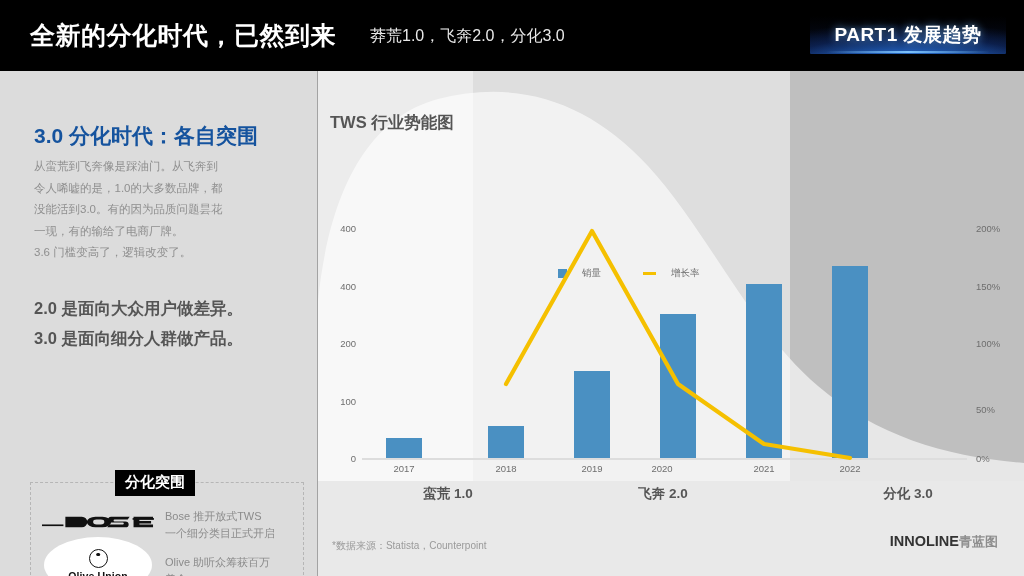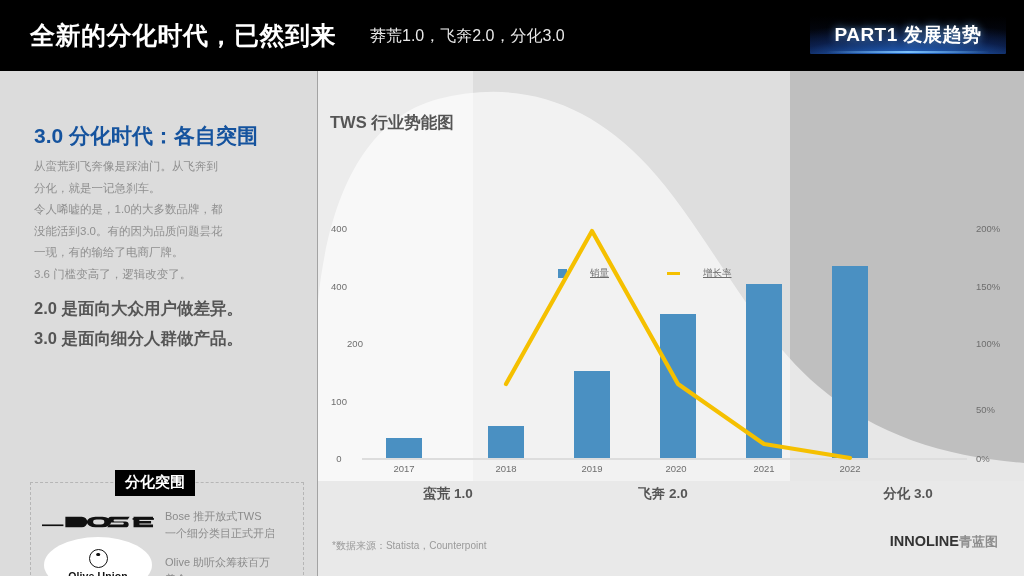--- a/index.html
+++ b/index.html
@@ -116,28 +116,28 @@
   .band-2{left:155px;width:317px;background:#dedede;}
   .band-3{left:472px;width:234px;background:#bfbfbf;}
 
   
   .hill{position:absolute;left:0;top:0;width:706px;height:410px;}
 
   .plot{position:absolute;left:0;top:0;width:706px;height:410px;}
 
   .legend{
     position:absolute;left:240px;top:196px;
-    display:flex;align-items:center;gap:23px;font-size:9.5px;color:#6e6e6e;text-decoration:underline;
+    display:flex;align-items:center;gap:15px;font-size:9.5px;color:#6e6e6e;
   }
   .legend .swatch{width:9px;height:9px;background:#4a90c2;display:inline-block;}
   .legend .dash{width:13px;height:2.6px;background:#f5c000;display:inline-block;}
   .legend .gap{width:12px;display:inline-block;}
 
   .ytick{
-    position:absolute;font-size:9.5px;color:#6e6e6e;text-align:center;width:34px;
+    position:absolute;font-size:9.5px;color:#6e6e6e;text-align:right;width:34px;
   }
   .ytick-r{
     position:absolute;font-size:9.5px;color:#6e6e6e;text-align:left;width:42px;
   }
   .xtick{
     position:absolute;font-size:9.5px;color:#6e6e6e;text-align:center;width:64px;
   }
   .axis-line{
     position:absolute;left:44px;top:387px;width:605px;height:1.6px;background:#dddddd;
   }
@@ -169,21 +169,20 @@
       <span>PART1 发展趋势</span>
     </div>
   </div>
 
   <div class="left-panel">
 
     <div class="l-title">3.0 分化时代：各自突围</div>
 
     <div class="l-body">
       <p>从蛮荒到飞奔像是踩油门。从飞奔到</p>
-      <p>分化，就是一记急刹车。</p>
       <p>令人唏嘘的是，1.0的大多数品牌，都</p>
       <p>没能活到3.0。有的因为品质问题昙花</p>
       <p>一现，有的输给了电商厂牌。</p>
       <p>3.6 门槛变高了，逻辑改变了。</p>
     </div>
 
     <div class="l-bold">
       <p>2.0 是面向大众用户做差异。</p>
       <p>3.0 是面向细分人群做产品。</p>
     </div>
@@ -235,21 +234,21 @@
       <span>销量</span>
       <span class="gap"></span>
       <span class="dash"></span>
       <span>增长率</span>
     </div>
 
     <div class="plot">
 
       <div class="ytick" style="left:4px;  top:152px;">400</div>
       <div class="ytick" style="left:4px;  top:210px;">400</div>
-      <div class="ytick" style="left:20px;  top:267px;">200</div>
+      <div class="ytick" style="left:4px;  top:267px;">200</div>
       <div class="ytick" style="left:4px;  top:325px;">100</div>
       <div class="ytick" style="left:4px;  top:382px;">0</div>
 
       <div class="ytick-r" style="left:658px; top:152px;">200%</div>
       <div class="ytick-r" style="left:658px; top:210px;">150%</div>
       <div class="ytick-r" style="left:658px; top:267px;">100%</div>
       <div class="ytick-r" style="left:658px; top:325px;margin-top:8px;">50%</div>
       <div class="ytick-r" style="left:658px; top:382px;">0%</div>
 
       <div class="axis-line"></div>
@@ -261,21 +260,21 @@
       <div class="bar" style="left:428px; width:36px; top:213px; height:174px;"></div>
       <div class="bar" style="left:514px; width:36px; top:195px; height:192px;"></div>
 
       <svg style="position:absolute;left:0;top:0;width:706px;height:410px;" viewBox="0 0 706 410">
         <polyline points="188,313 274,160 360,313 446,373 532,387" fill="none" stroke="#f5c000" stroke-width="4.2" stroke-linejoin="round" stroke-linecap="round"></polyline>
       </svg>
 
       <div class="xtick" style="left:54px;  top:392px;">2017</div>
       <div class="xtick" style="left:156px; top:392px;">2018</div>
       <div class="xtick" style="left:242px; top:392px;">2019</div>
-      <div class="xtick" style="left:326px; top:392px;">2020</div>
+      <div class="xtick" style="left:312px; top:392px;">2020</div>
       <div class="xtick" style="left:414px; top:392px;">2021</div>
       <div class="xtick" style="left:500px; top:392px;">2022</div>
     </div>
 
     <div class="stage-lbl" style="left:20px;  width:220px;">蛮荒 1.0</div>
     <div class="stage-lbl" style="left:200px; width:290px;">飞奔 2.0</div>
     <div class="stage-lbl" style="left:480px; width:220px;">分化 3.0</div>
 
     <div class="source">*数据来源：Statista，Counterpoint</div>
     <div class="brand">

